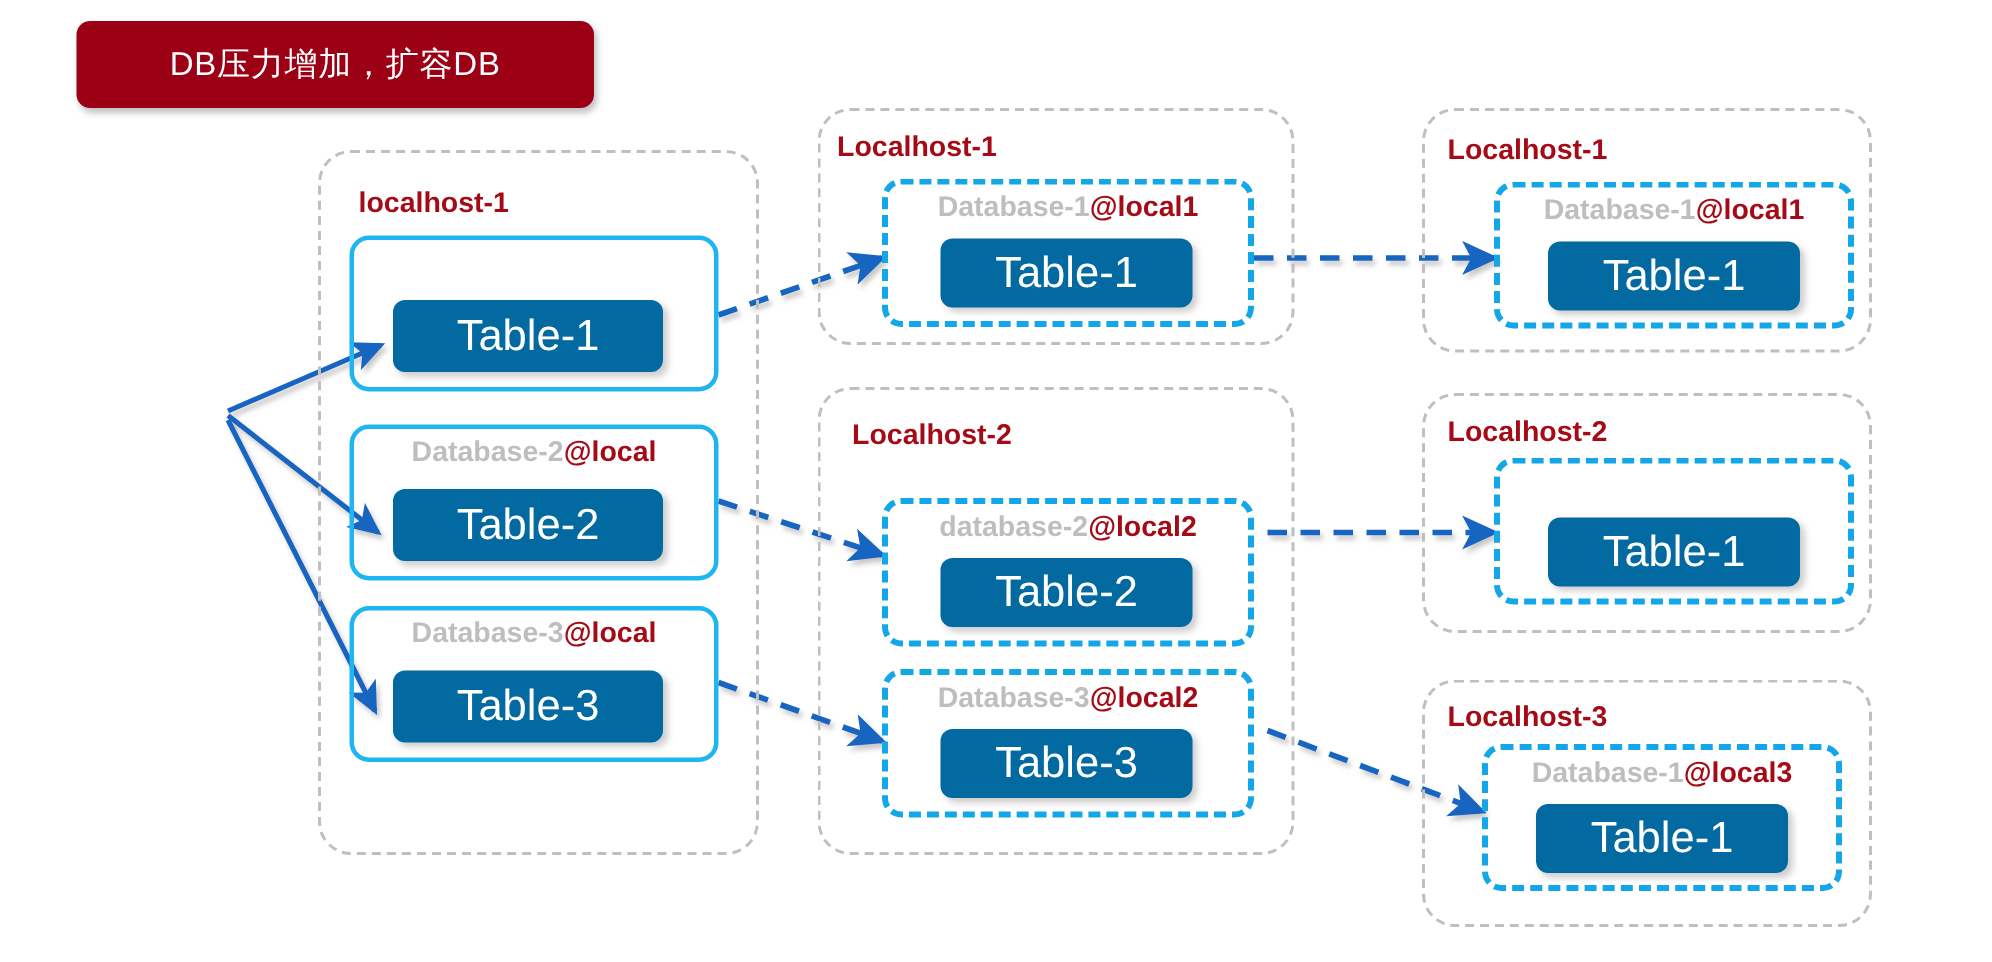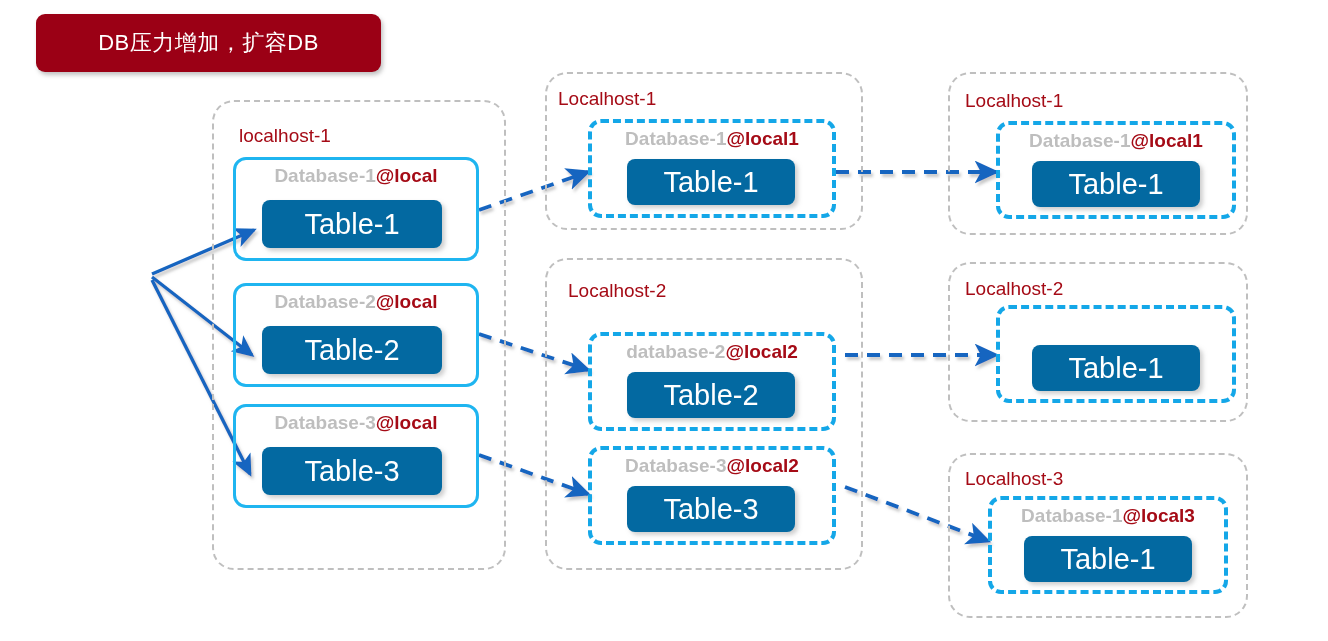--- a/index.html
+++ b/index.html
@@ -15,21 +15,21 @@
     position: relative;
     width: 1328px;
     height: 641px;
     background: #ffffff;
     overflow: hidden;
   }
 
   
   .banner {
     position: absolute;
-    left: 36px;
+    left: 51px;
     top: 14px;
     width: 345px;
     height: 58px;
     background: #9B0015;
     border-radius: 9px;
     box-shadow: 2px 3px 4px rgba(120,120,120,0.45);
     display: flex;
     align-items: center;
     justify-content: center;
   }
@@ -64,21 +64,21 @@
   .host-box {
     position: absolute;
     border: 2.5px dashed #BFBFBF;
     border-radius: 22px;
     box-sizing: border-box;
     background: transparent;
   }
   .host-label {
     position: absolute;
     color: #A50B16;
-    font-weight: normal;
+    font-weight: bold;
     font-size: 19px;
     white-space: nowrap;
   }
 
   
   .db-box {
     position: absolute;
     box-sizing: border-box;
     border-radius: 13px;
     background: transparent;
@@ -167,23 +167,20 @@
 
   <div class="banner">
     <span class="banner-text">DB压力增加，扩容DB</span>
   </div>
 
 
   <div class="host-box" style="left:212px; top:100px; width:294px; height:470px;"></div>
   <div class="host-label" style="left:239px; top:125px;">localhost-1</div>
 
   <div class="db-box solid" style="left:233px; top:157px; width:246px; height:104px;">
-    <div class="db-label">
-      <span class="gray">Database-1</span><span class="red">@local</span>
-    </div>
     <div class="tbl-chip" style="left:26px; top:40px; width:180px; height:48px;">
       <span class="lbl">Table-1</span>
     </div>
   </div>
 
   <div class="db-box solid" style="left:233px; top:283px; width:246px; height:104px;">
     <div class="db-label">
       <span class="gray">Database-2</span><span class="red">@local</span>
     </div>
     <div class="tbl-chip" style="left:26px; top:40px; width:180px; height:48px;">

